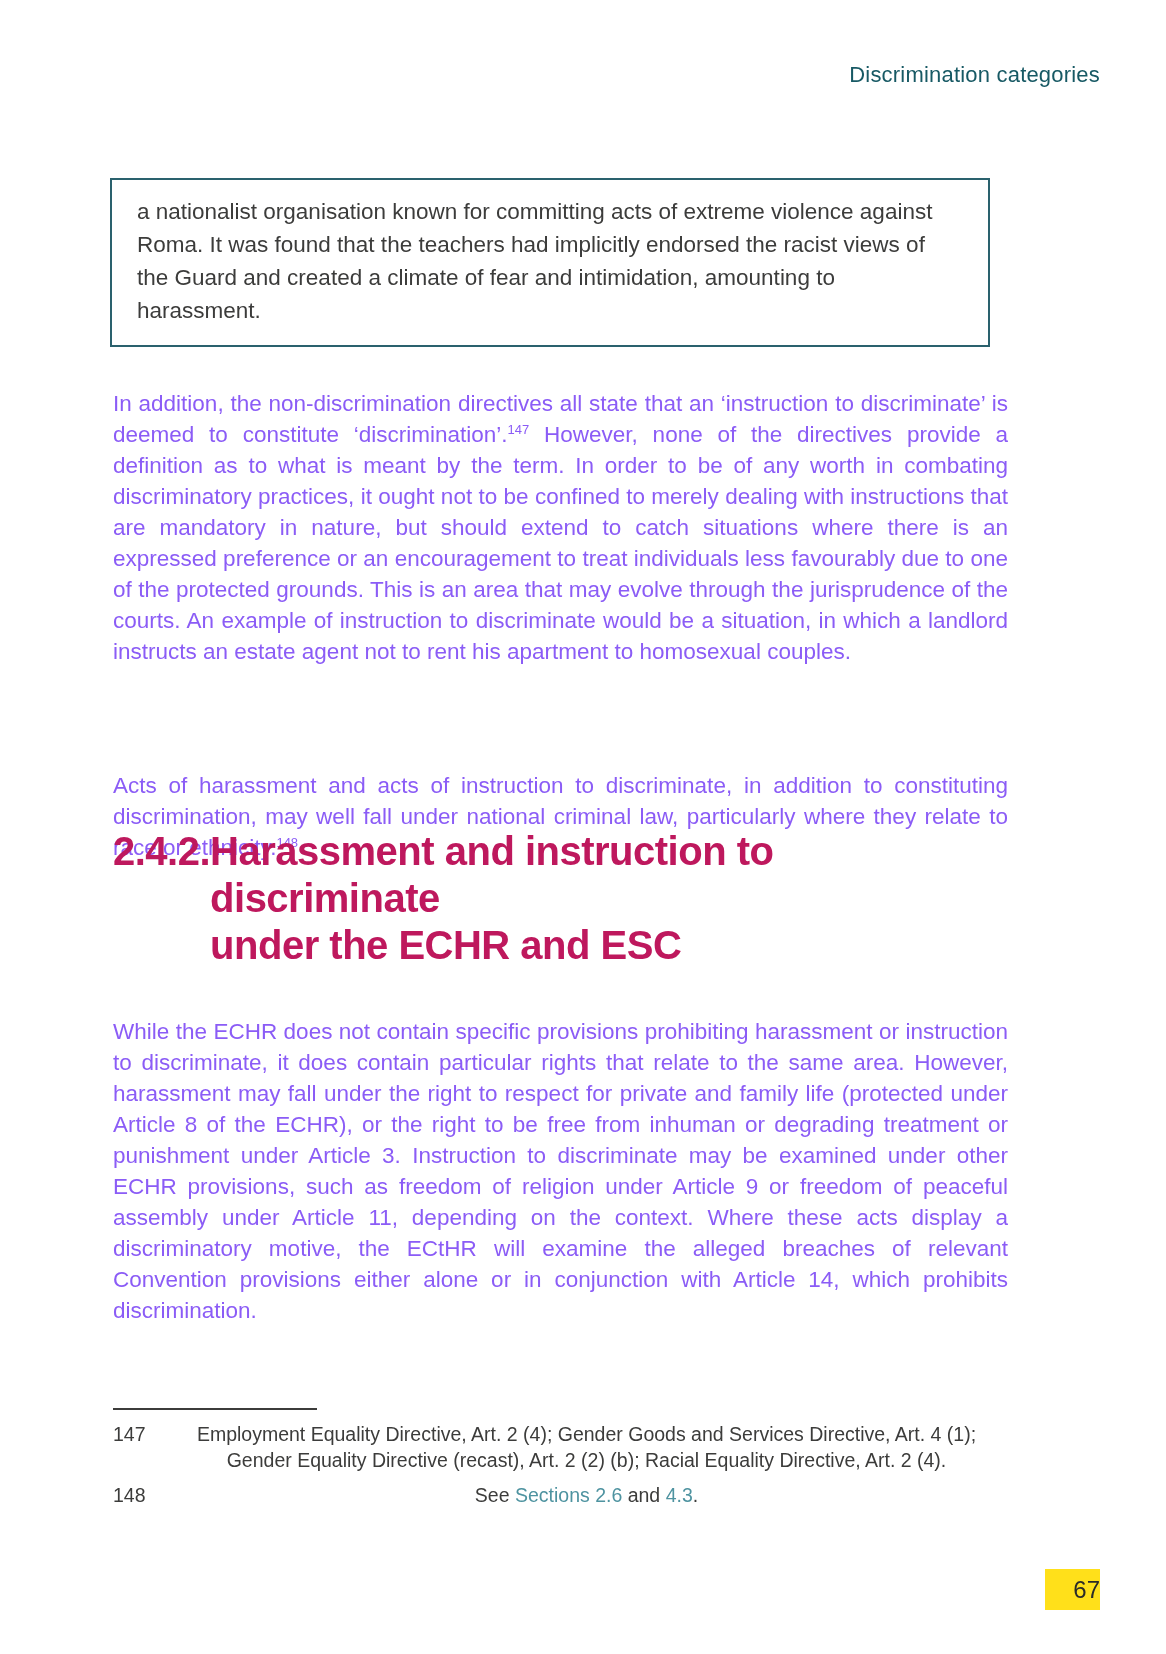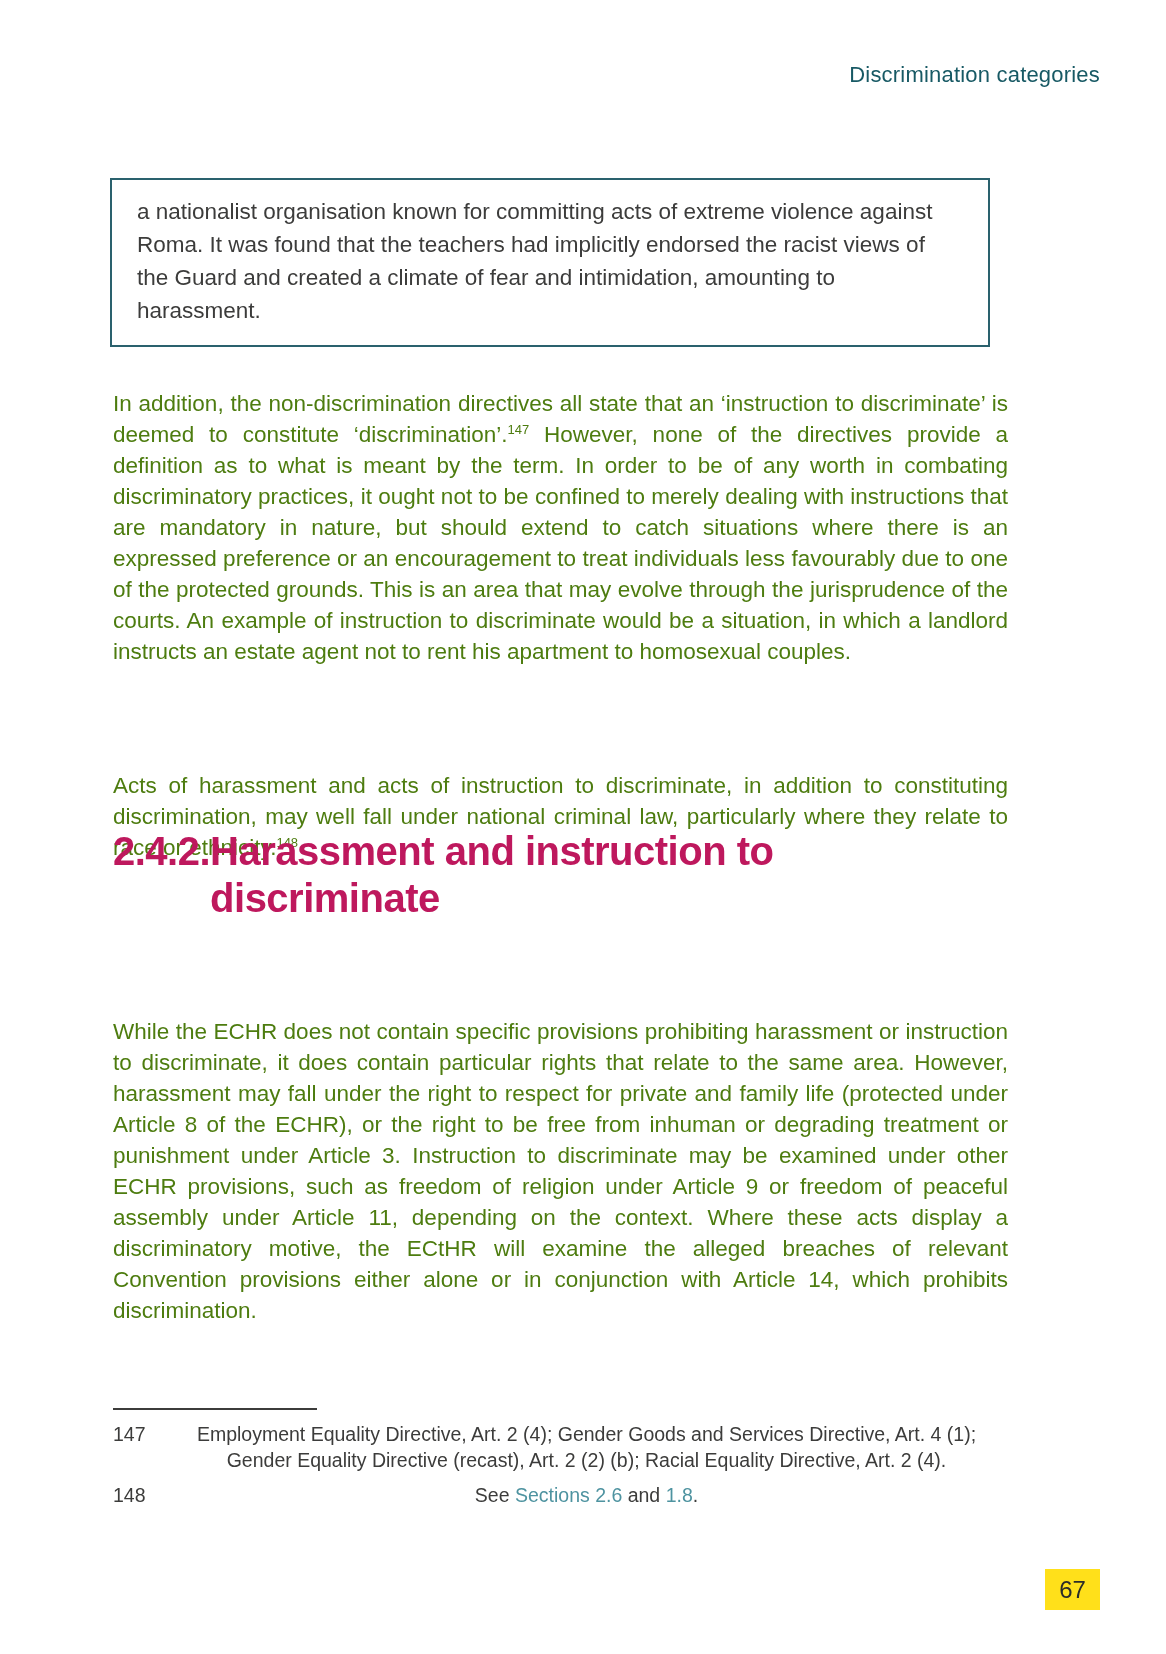--- a/index.html
+++ b/index.html
@@ -39,21 +39,21 @@
     text-align: left;
   }
 
   .body-para {
     position: absolute;
     left: 113px;
     width: 895px;
     font-size: 22.5px;
     line-height: 31px;
     text-align: justify;
-    color: #4d7c0f;
+    color: #8b5cf6;
   }
   .p1 { top: 365px; }
   .p2 { top: 747px; }
   .p3 { top: 993px; }
 
   sup.fn-ref {
     font-size: 13px;
     line-height: 0;
     vertical-align: baseline;
     position: relative;
@@ -112,21 +112,21 @@
 
   .page-badge {
     position: absolute;
     top: 1569px;
     left: 1045px;
     width: 55px;
     height: 41px;
     background: #ffe01a;
     display: flex;
     align-items: center;
-    justify-content: center;
+    justify-content: flex-end;
     font-size: 24px;
     color: #2b2b29;
   }
 </style>
 </head>
 <body>
 
 <div class="page">
 
   <div class="running-header">Discrimination categories</div>
@@ -136,36 +136,37 @@
   </div>
 
   <p class="body-para p1"><span>In addition, the non-discrimination directives all state that an ‘instruction to discriminate’ is deemed to constitute ‘discrimination’.</span><sup class="fn-ref">147</sup><span> However, none of the directives provide a definition as to what is meant by the term. In order to be of any worth in combating discriminatory practices, it ought not to be confined to merely dealing with instructions that are mandatory in nature, but should extend to catch situations where there is an expressed preference or an encouragement to treat individuals less favourably due to one of the protected grounds. This is an area that may evolve through the jurisprudence of the courts. An example of instruction to discriminate would be a situation, in which a landlord instructs an estate agent not to rent his apartment to homosexual couples.</span></p>
 
   <p class="body-para p2"><span>Acts of harassment and acts of instruction to discriminate, in addition to constituting discrimination, may well fall under national criminal law, particularly where they relate to race or ethnicity.</span><sup class="fn-ref">148</sup></p>
 
   <div class="section-heading">
     <div class="num">2.4.2.</div>
     <div class="title">
       <div>Harassment and instruction to discriminate</div>
+      <div>under the ECHR and ESC</div>
     </div>
   </div>
 
   <p class="body-para p3">While the ECHR does not contain specific provisions prohibiting harassment or instruction to discriminate, it does contain particular rights that relate to the same area. However, harassment may fall under the right to respect for private and family life (protected under Article 8 of the ECHR), or the right to be free from inhuman or degrading treatment or punishment under Article 3. Instruction to discriminate may be examined under other ECHR provisions, such as freedom of religion under Article 9 or freedom of peaceful assembly under Article 11, depending on the context. Where these acts display a discriminatory motive, the ECtHR will examine the alleged breaches of relevant Convention provisions either alone or in conjunction with Article 14, which prohibits discrimination.</p>
 
   <div class="footnotes">
     <div class="footnote-rule"></div>
 
     <div class="footnote">
       <span class="fn-num">147</span>
       <span class="fn-text">Employment Equality Directive, Art. 2 (4); Gender Goods and Services Directive, Art. 4 (1); Gender Equality Directive (recast), Art. 2 (2) (b); Racial Equality Directive, Art. 2 (4).</span>
     </div>
 
     <div class="footnote">
       <span class="fn-num">148</span>
-      <span class="fn-text"><span>See </span><a class="fn-link">Sections 2.6</a><span> and </span><a class="fn-link">1.8</a><span>.</span></span>
+      <span class="fn-text"><span>See </span><a class="fn-link">Sections 2.6</a><span> and </span><a class="fn-link">4.3</a><span>.</span></span>
     </div>
   </div>
 
   <div class="page-badge">
     <span>67</span>
   </div>
 
 </div>
 
 </body></html>

